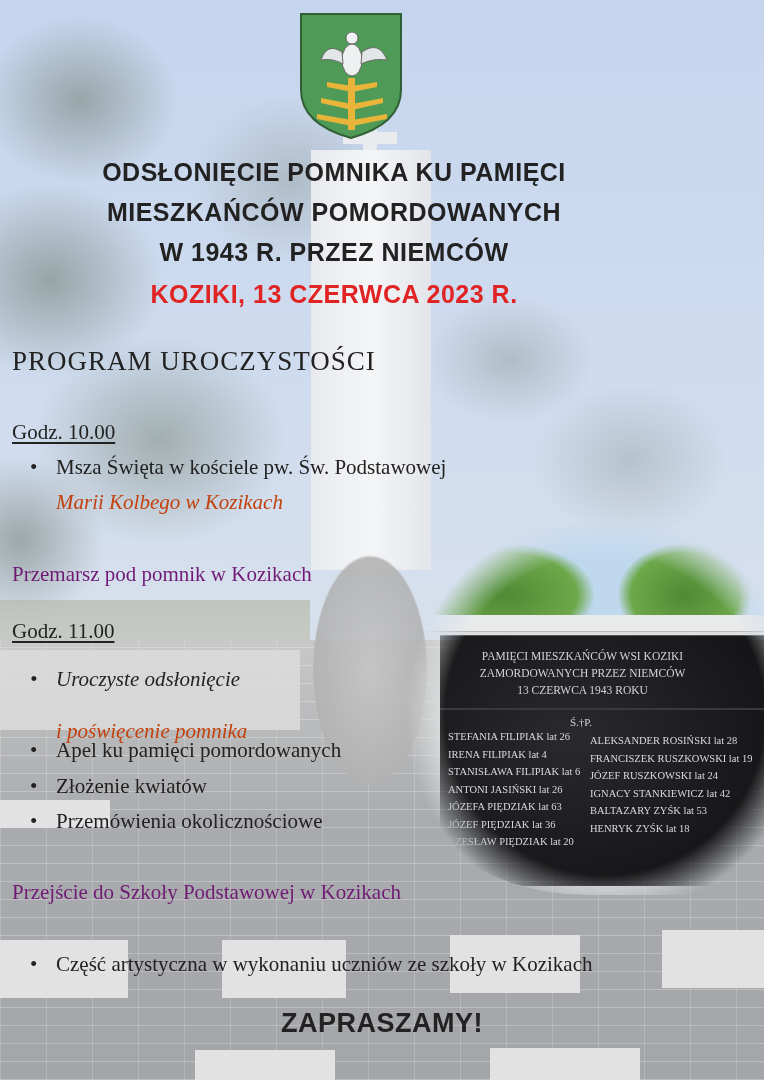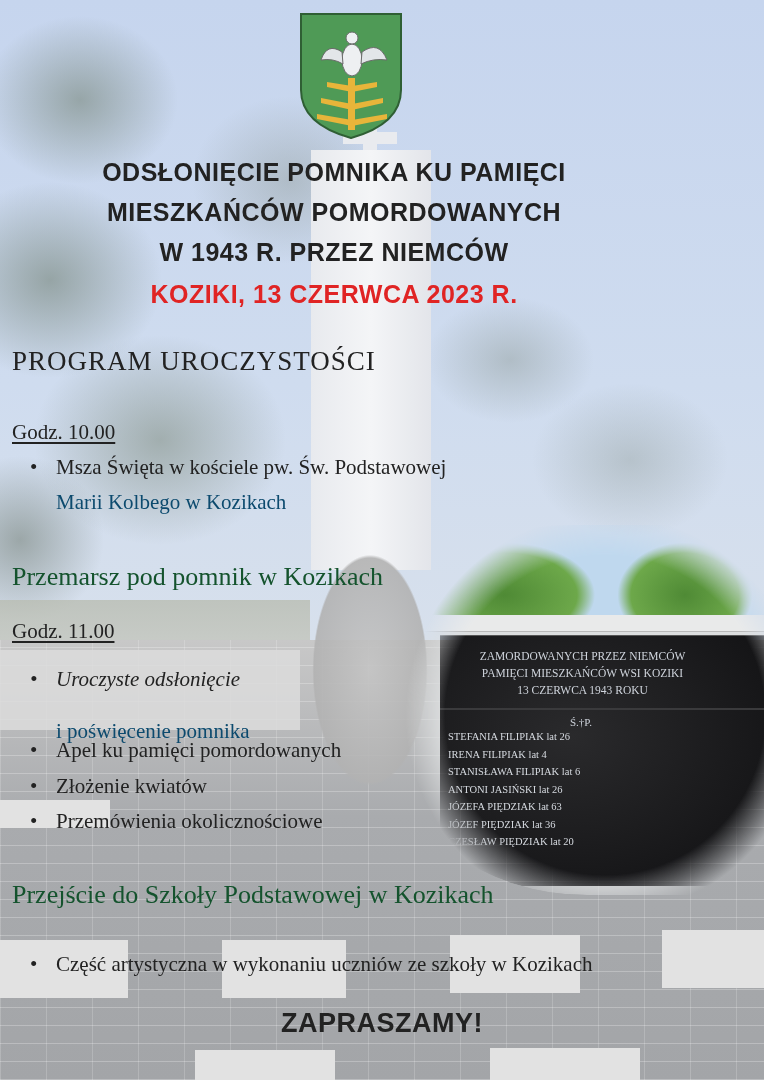--- a/index.html
+++ b/index.html
@@ -64,24 +64,24 @@
   .plaque-col.right { left:150px; top:96px; width:170px; }
   
   .coa { position:absolute; left:297px; top:12px; width:108px; height:128px; }
   
   .title { position:absolute; left:0; width:668px; text-align:center;
     font-family:"Liberation Sans", "DejaVu Sans", sans-serif; font-weight:bold;
     font-size:25px; letter-spacing:0.5px; color:#222; }
   .title.red { color:#e02424; }
   .section { position:absolute; left:12px; top:346px; font-size:27px; letter-spacing:1px; color:#222; }
   .time { position:absolute; left:12px; font-size:21px; text-decoration:underline; text-underline-offset:3px; color:#222; }
-  .plain { position:absolute; left:12px; font-size:26px; color:#14532d; }
+  .plain { position:absolute; left:12px; font-size:21px; color:#701a75; }
   .bul { position:absolute; left:30px; font-size:21px; color:#222; }
   .bul .dot { display:inline-block; width:26px; }
-  .cont { position:absolute; left:56px; font-size:21px; color:#0c4a6e; }
+  .cont { position:absolute; left:56px; font-size:21px; color:#c2410c;font-style:italic; }
   .invite { position:absolute; left:0; width:764px; top:1008px; text-align:center;
     font-family:"Liberation Sans", sans-serif; font-weight:bold; font-size:27px; color:#222; letter-spacing:0.5px; }
 </style>
 </head>
 <body>
 
 <div class="bg-sky"></div>
 <div class="bg-tree"></div>
 <div class="bg-tree-right"></div>
 <div class="bg-field"></div>
@@ -112,34 +112,42 @@
   <path d="M24 86 L55 92 L86 86 L86 91 L55 98 L24 91 Z" fill="#e8b53a"></path>
   <path d="M20 102 L55 108 L90 102 L90 107 L55 114 L20 107 Z" fill="#e8b53a"></path>
 </svg>
 
 <div class="inset">
   <div class="inset-sky"></div>
   <div class="inset-wall"></div>
   <div class="inset-cap"></div>
   <div class="plaque">
     <div class="plaque-head">
+      <div>PAMIĘCI MIESZKAŃCÓW WSI KOZIKI</div>
       <div>ZAMORDOWANYCH PRZEZ NIEMCÓW</div>
-      <div>PAMIĘCI MIESZKAŃCÓW WSI KOZIKI</div>
       <div>13 CZERWCA 1943 ROKU</div>
     </div>
     <div class="plaque-divider"></div>
     <div class="plaque-stp">Ś.†P.</div>
     <div class="plaque-col left">
       <div>STEFANIA FILIPIAK lat 26</div>
       <div>IRENA FILIPIAK lat 4</div>
       <div>STANISŁAWA FILIPIAK lat 6</div>
       <div>ANTONI JASIŃSKI lat 26</div>
       <div>JÓZEFA PIĘDZIAK lat 63</div>
       <div>JÓZEF PIĘDZIAK lat 36</div>
       <div>CZESŁAW PIĘDZIAK lat 20</div>
+    </div>
+    <div class="plaque-col right">
+      <div>ALEKSANDER ROSIŃSKI lat 28</div>
+      <div>FRANCISZEK RUSZKOWSKI lat 19</div>
+      <div>JÓZEF RUSZKOWSKI lat 24</div>
+      <div>IGNACY STANKIEWICZ lat 42</div>
+      <div>BALTAZARY ZYŚK lat 53</div>
+      <div>HENRYK ZYŚK lat 18</div>
     </div>
   </div>
 </div>
 
 <div class="title" style="top:158px;">ODSŁONIĘCIE POMNIKA KU PAMIĘCI</div>
 <div class="title" style="top:198px;">MIESZKAŃCÓW POMORDOWANYCH</div>
 <div class="title" style="top:238px;">W 1943 R. PRZEZ NIEMCÓW</div>
 <div class="title red" style="top:280px;">KOZIKI, 13 CZERWCA 2023 R.</div>
 
 <div class="section">PROGRAM UROCZYSTOŚCI</div>

